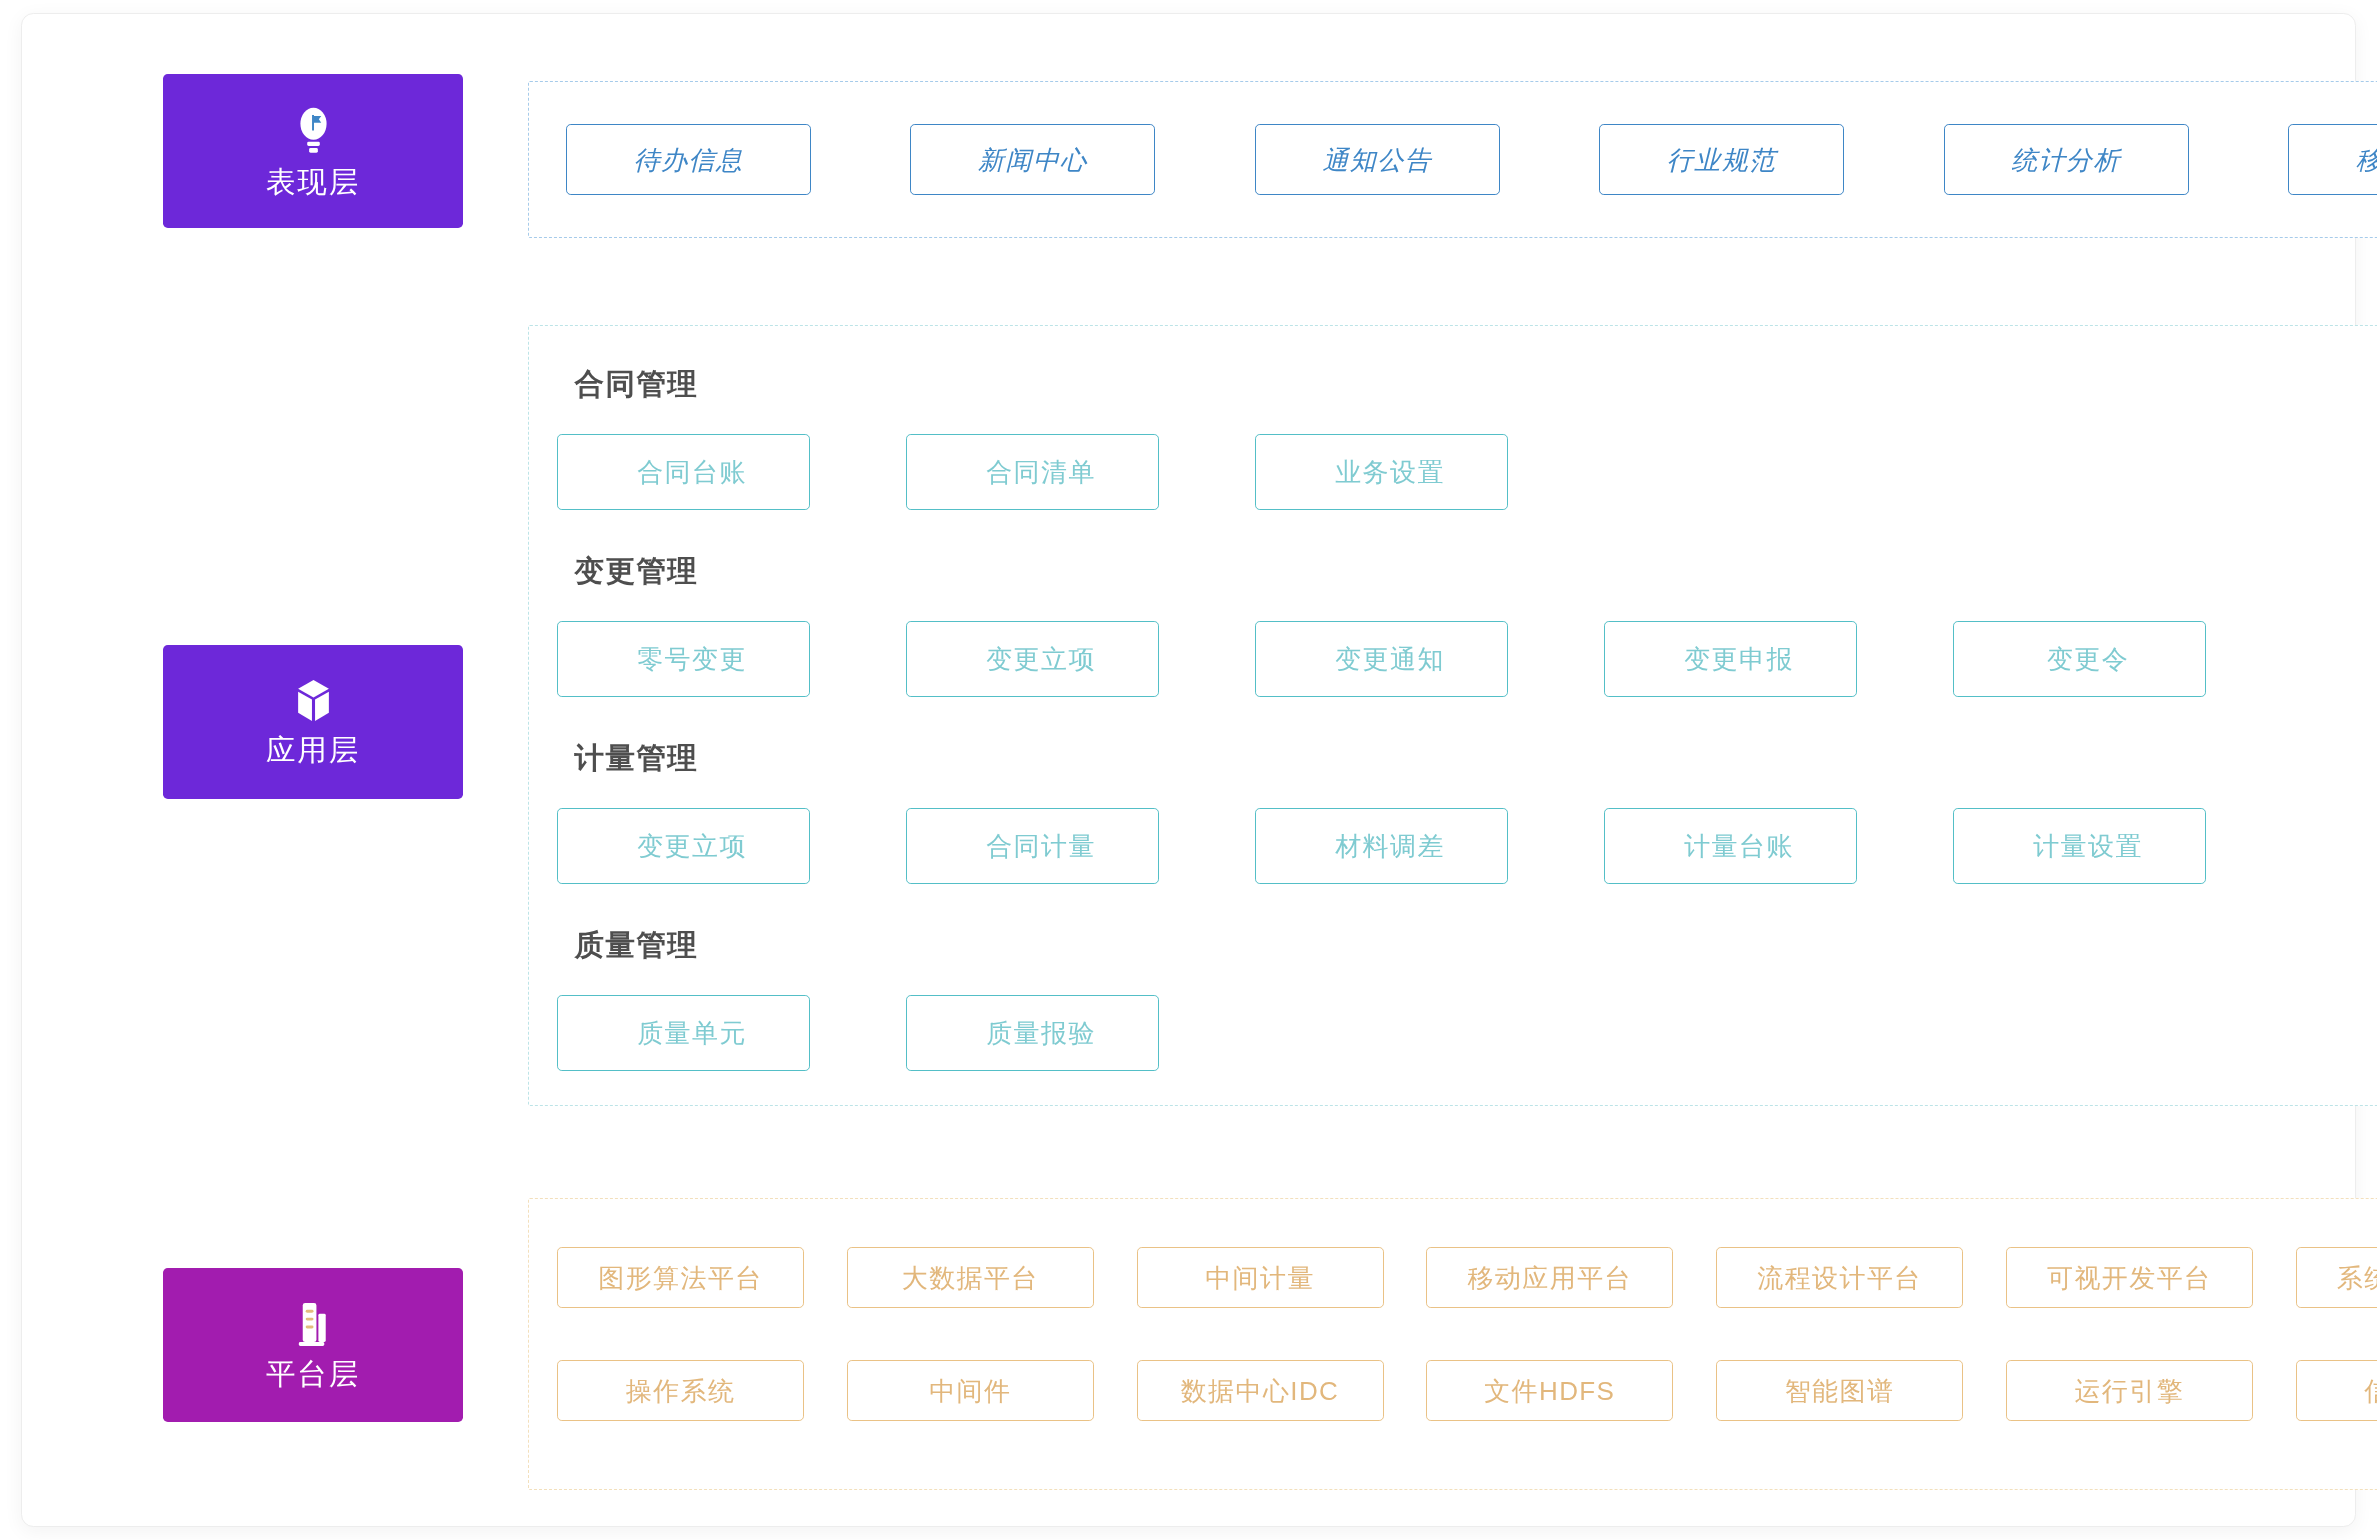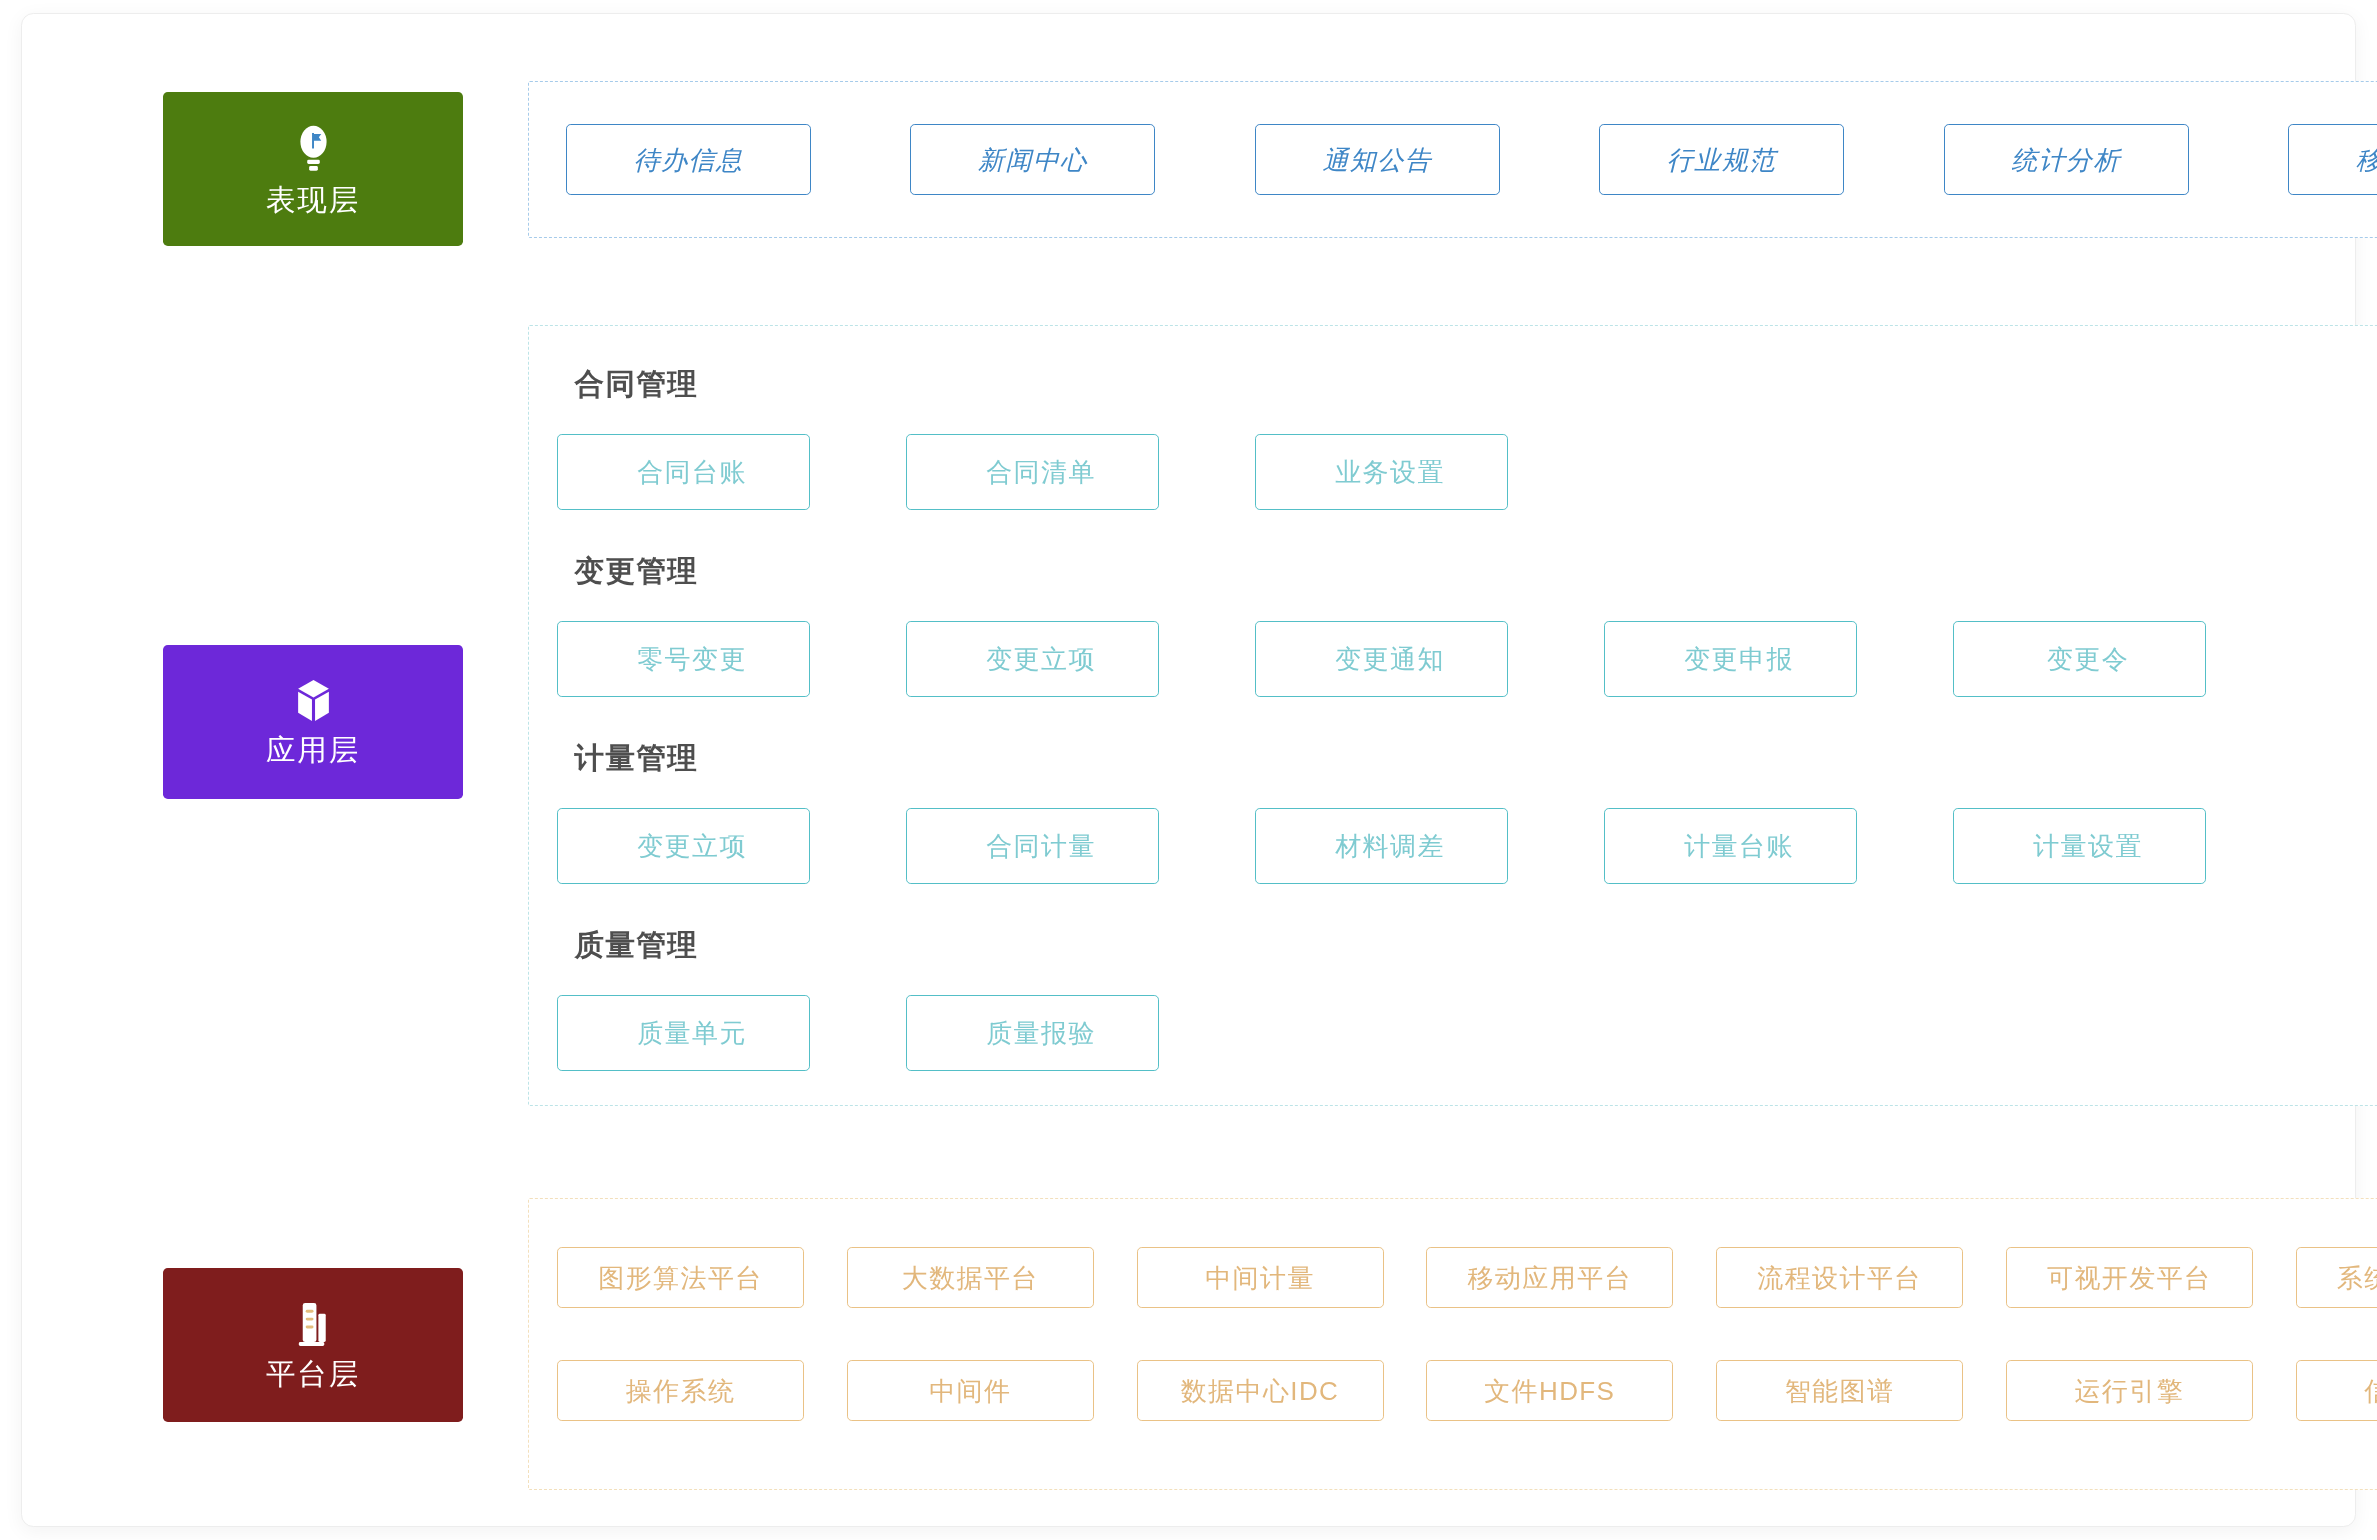--- a/index.html
+++ b/index.html
@@ -31,23 +31,23 @@
     align-items: center;
     justify-content: center;
     gap: 12.4px;
     color: #ffffff;
   }
   .layer .layer-label {
     font-size: 29.5px;
     letter-spacing: 1.9px;
     line-height: 1;
   }
-  .layer-presentation { top: 78px; background: #4d7c0f; }
+  .layer-presentation { top: 60px; background: #6d28d9; }
   .layer-application  { top: 631px; background: #6d28d9; }
-  .layer-platform     { top: 1254px; background: #7f1d1d; }
+  .layer-platform     { top: 1254px; background: #a21caf; }
   .layer .icon { display: block; line-height: 0; }
 
   
   .zone {
     position: absolute;
     left: 506px;
     width: 2044px;
     box-sizing: border-box;
     border: 1.4px dashed;
     border-radius: 1.9px;

